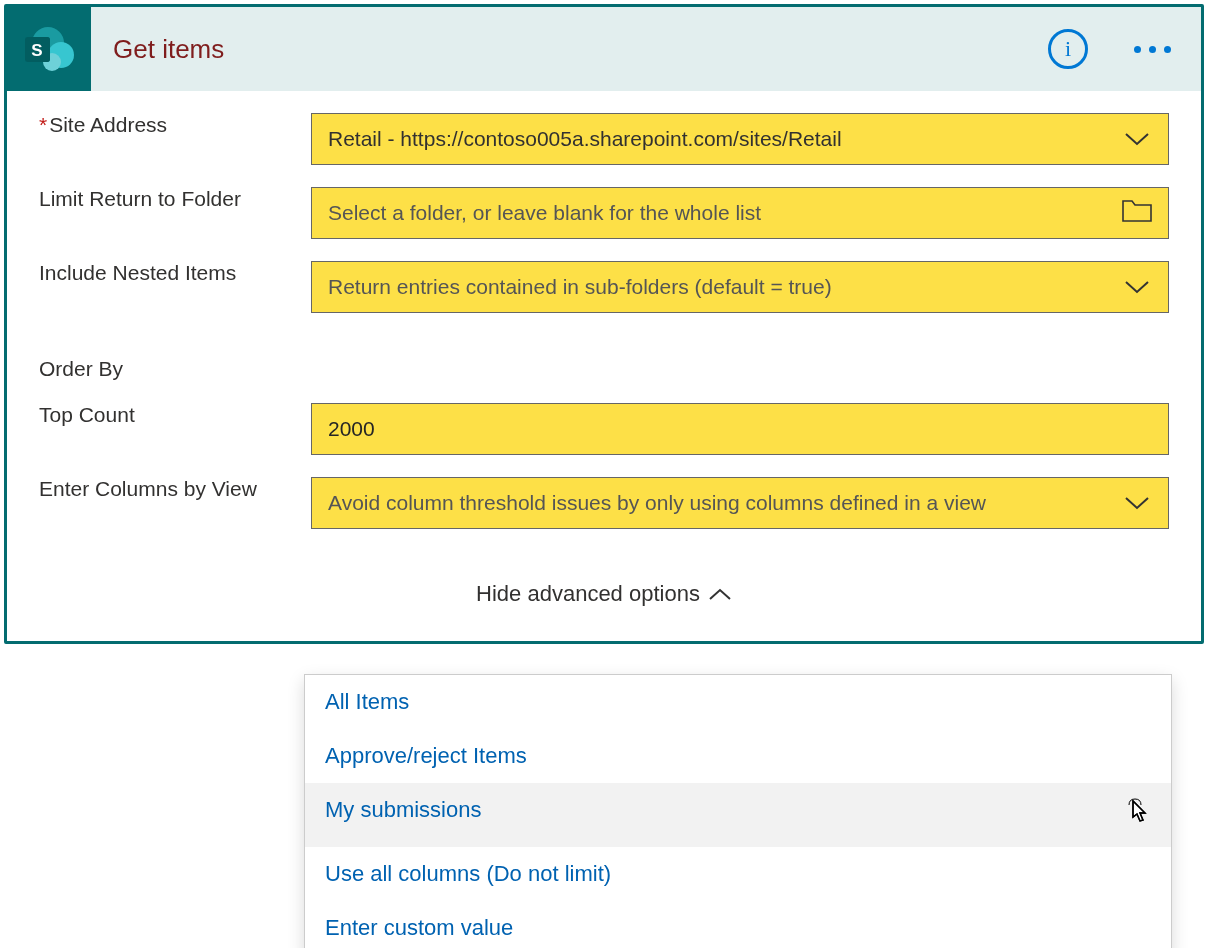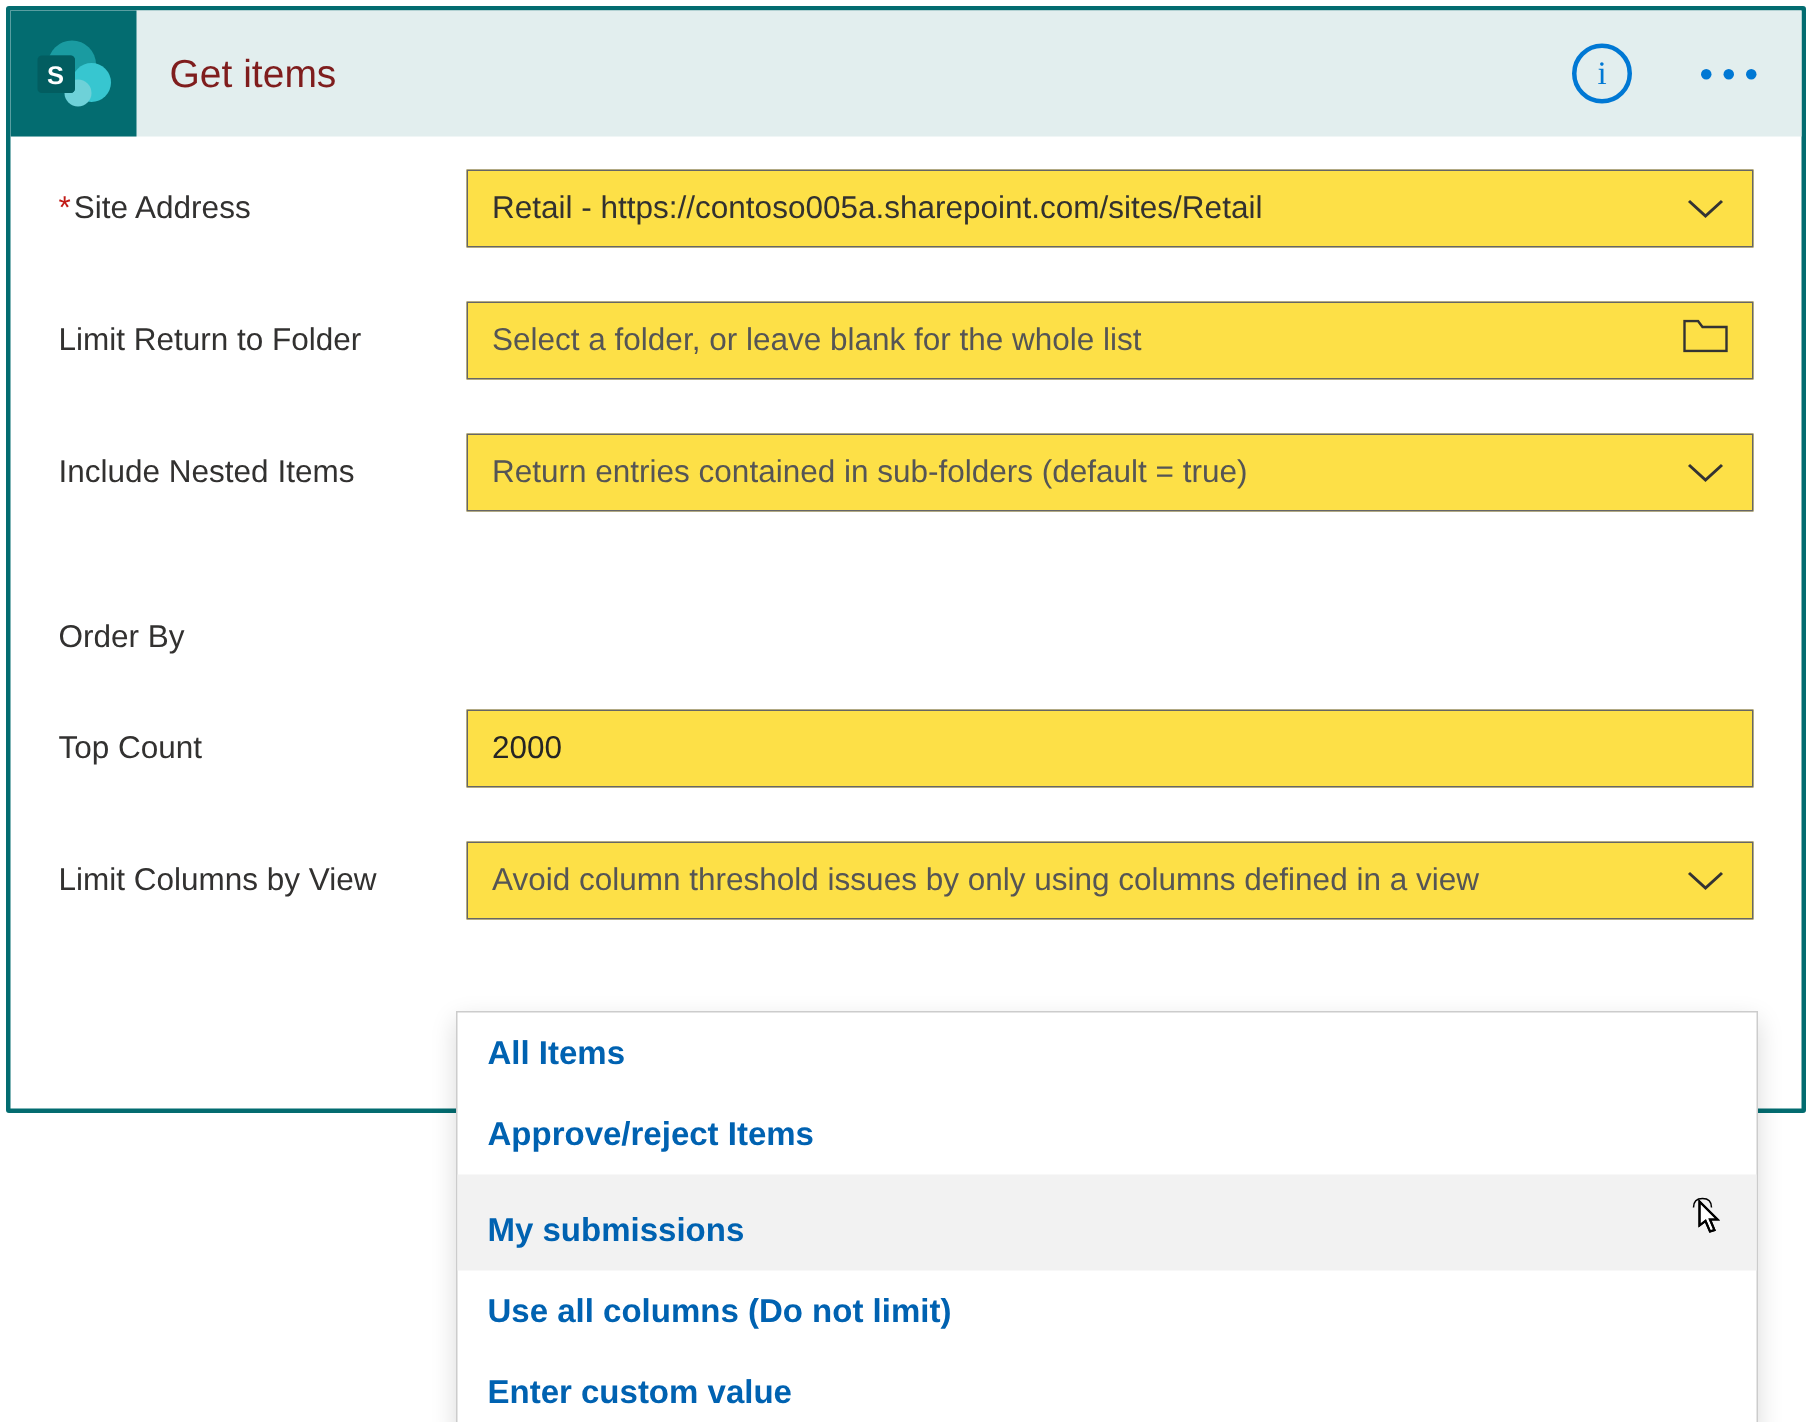--- a/index.html
+++ b/index.html
@@ -43,21 +43,21 @@
   .hdr-actions { display: flex; align-items: center; padding-right: 30px; gap: 46px; }
   .info-btn {
     width: 40px; height: 40px; border: 3px solid #0078d4; border-radius: 50%;
     display: flex; align-items: center; justify-content: center;
     font-family: Georgia, serif; font-size: 22px; color: #0078d4; cursor: pointer;
   }
   .dots { display: flex; gap: 8px; cursor: pointer; }
   .dots span { width: 7px; height: 7px; background: #0078d4; border-radius: 50%; }
 
   .body { padding: 22px 32px 34px 32px; }
-  .row { display: flex; align-items: center; margin-bottom: 36px; }
+  .row { display: flex; margin-bottom: 22px; }
   .row:last-of-type { margin-bottom: 0; }
   .label-cell { width: 272px; flex-shrink: 0; font-size: 21px; color: #323130; }
   .req { color: #c21b17; margin-right: 2px; }
   .control-cell { flex: 1; }
 
   .ctrl {
     width: 100%;
     height: 52px;
     border: 1px solid #666;
     background: #fde047;
@@ -87,21 +87,21 @@
     width: 868px;
     border: 1px solid #ccc;
     background: #fff;
     box-shadow: 0 6px 16px rgba(0,0,0,0.15);
   }
   .dd-item {
     padding: 14px 20px;
     font-size: 22px;
     color: #0062b1;
     cursor: pointer;
-    display:flex; justify-content:space-between; align-items:flex-end;font-weight:bold;
+    display:flex; justify-content:space-between; align-items:flex-start;
   }
   .dd-item.hovered { background: #f2f2f2; }
   .cursor svg { width: 26px; height: 30px; }
 </style>
 </head>
 <body>
 
 <div class="card">
   <div class="header">
     <div class="app-tile">
@@ -180,21 +180,21 @@
     </div>
 
     <div class="row">
       <div class="label-cell">Top Count</div>
       <div class="control-cell">
         <input class="ctrl" value="2000" style="">
       </div>
     </div>
 
     <div class="row">
-      <div class="label-cell">Limit Columns by View</div>
+      <div class="label-cell">Enter Columns by View</div>
       <div class="control-cell">
         <div class="ctrl">
           <span class="val ph">Avoid column threshold issues by only using columns defined in a view</span>
           <span class="chev">
             <svg viewBox="0 0 26 14">
                 <polyline points="2,2 13,12 24,2" fill="none" stroke="#333" stroke-width="2"></polyline>
               </svg>
           </span>
         </div>
       </div>

